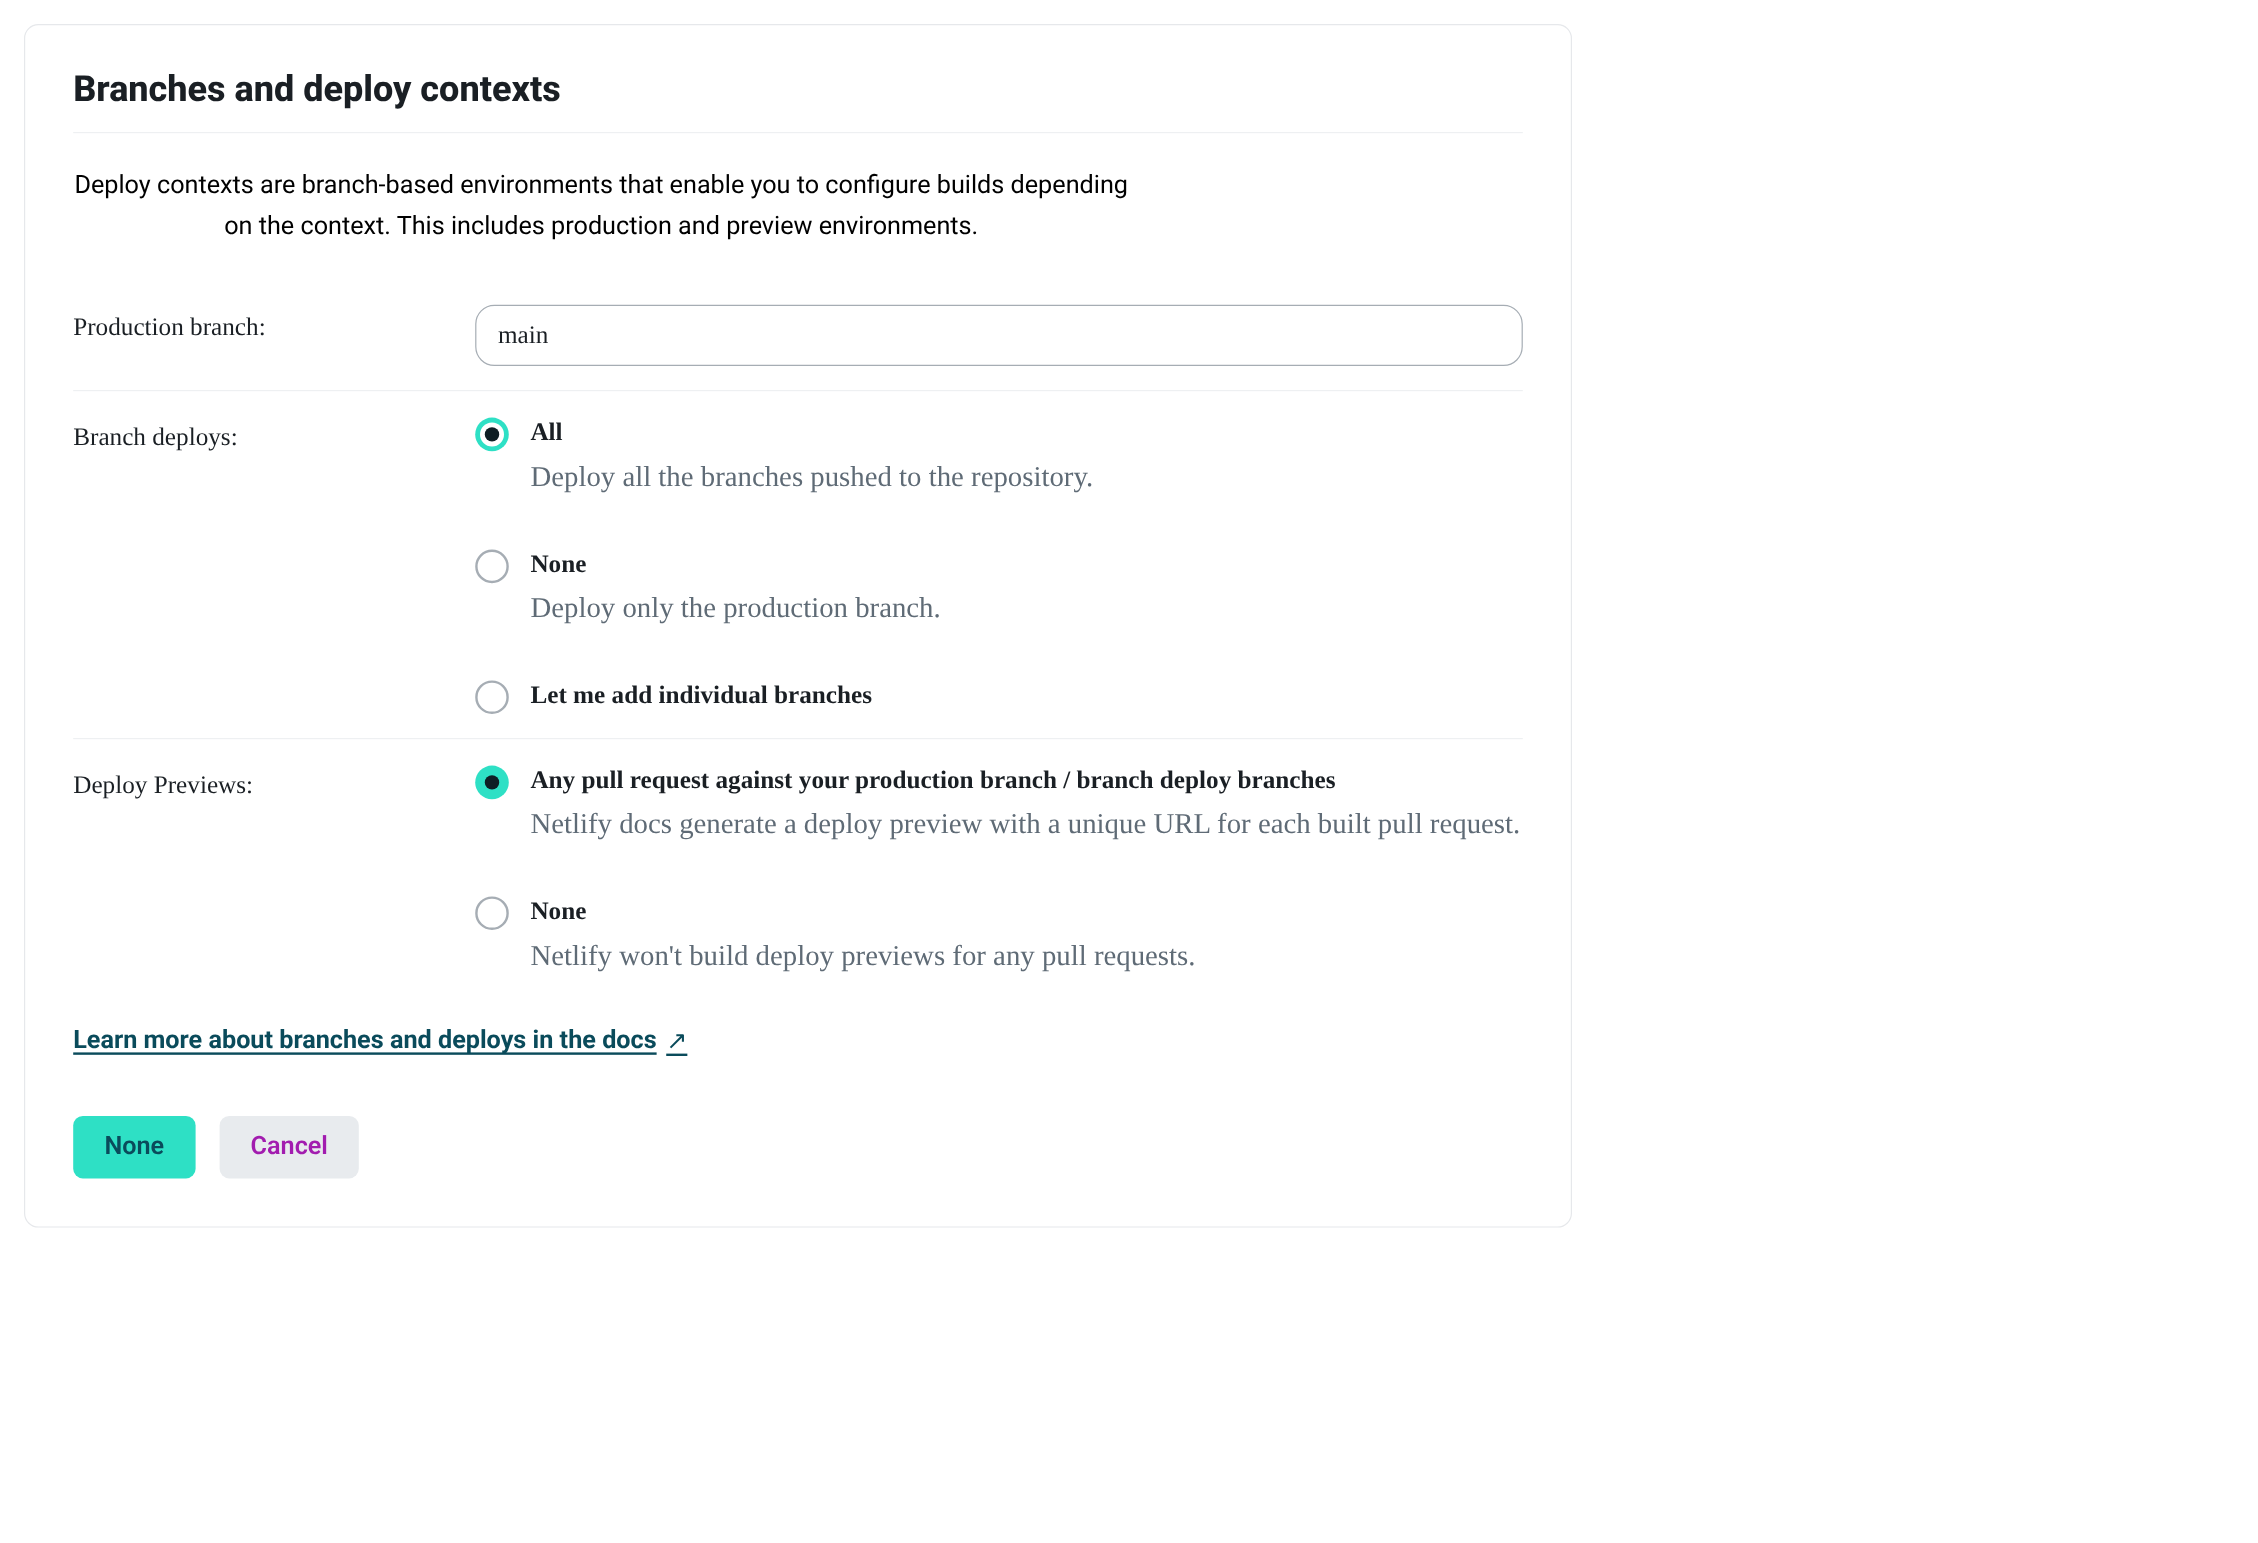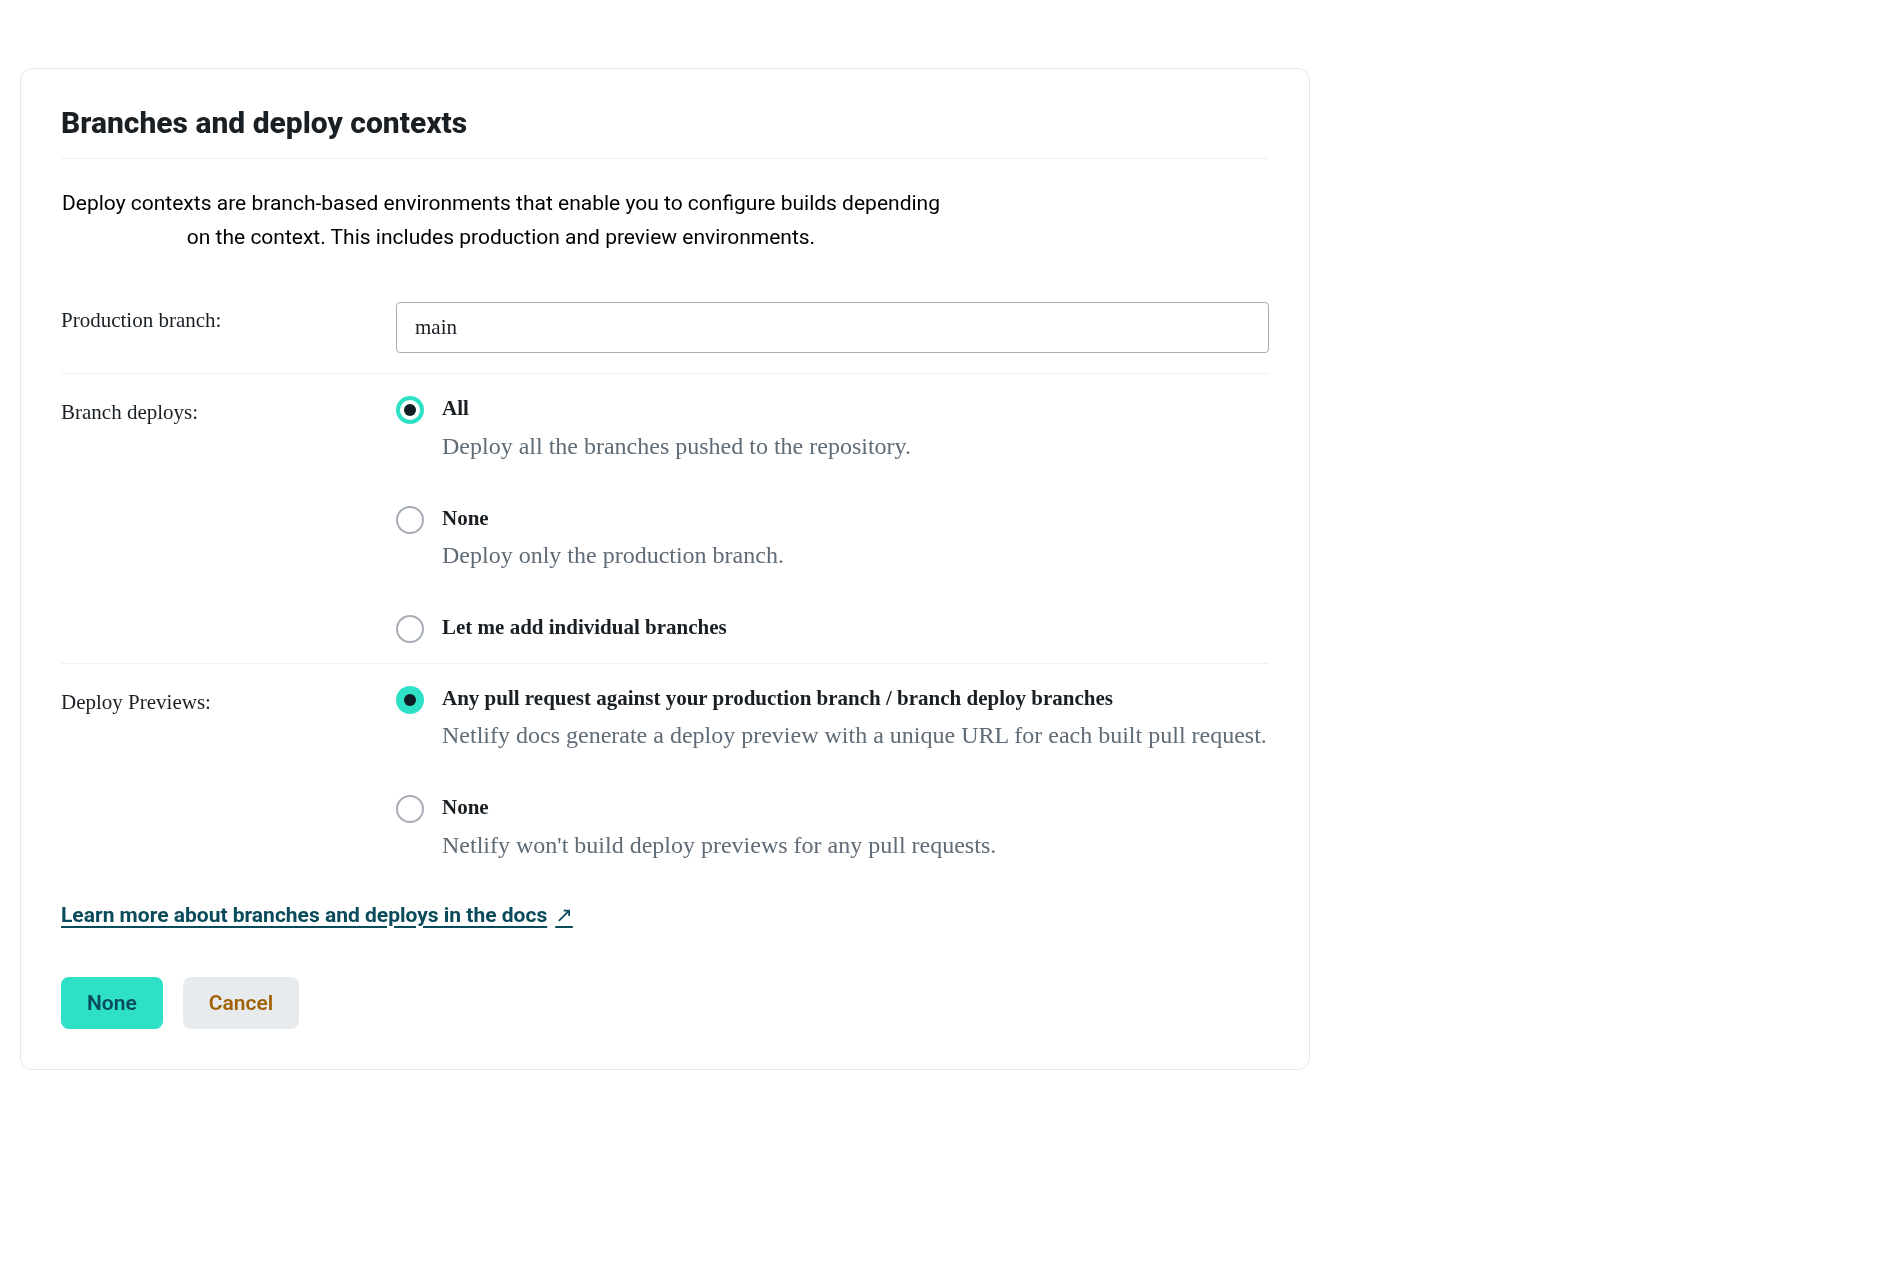--- a/index.html
+++ b/index.html
@@ -12,21 +12,20 @@
       background: #fff;
       padding: 20px;
       color: #1f2328;
     }
     .card {
       border: 1px solid #e6e8eb;
       border-radius: 12px;
       padding: 36px 40px 40px 40px;
       max-width: 1290px;
       background: #fff;
-      margin-top: 48px;
     }
     .card-title {
       font-size: 30px;
       font-weight: 800;
       color: #1a1f24;
       padding-bottom: 18px;
       border-bottom: 1px solid #eef0f2;
       margin-bottom: 28px;
     }
     .description {
@@ -54,21 +53,21 @@
       padding-top: 6px;
     }
     .form-control {
       flex: 1;
     }
     .text-input {
       width: 100%;
       font-size: 21px;
       padding: 12px 18px;
       border: 1px solid #a6adb4;
-      border-radius: 4px;
+      border-radius: 16px;
       color: #1a1f24;
       font-family: inherit;
     }
     .radio-group {
       display: flex;
       flex-direction: column;
       gap: 40px;
     }
     .radio-option {
       display: flex;
@@ -157,21 +156,21 @@
       border: none;
       cursor: pointer;
       font-family: inherit;
     }
     .btn-primary {
       background: #2ee0c5;
       color: #0a4b5b;
     }
     .btn-secondary {
       background: #e8ebee;
-      color: #a16207;
+      color: #a21caf;
     }
   </style>
 </head>
 <body>
 
 <div class="card">
 
   <h2 class="card-title">Branches and deploy contexts</h2>
 
   <p class="description">Deploy contexts are branch-based environments that enable you to configure builds depending on the context. This includes production and preview environments.</p>

